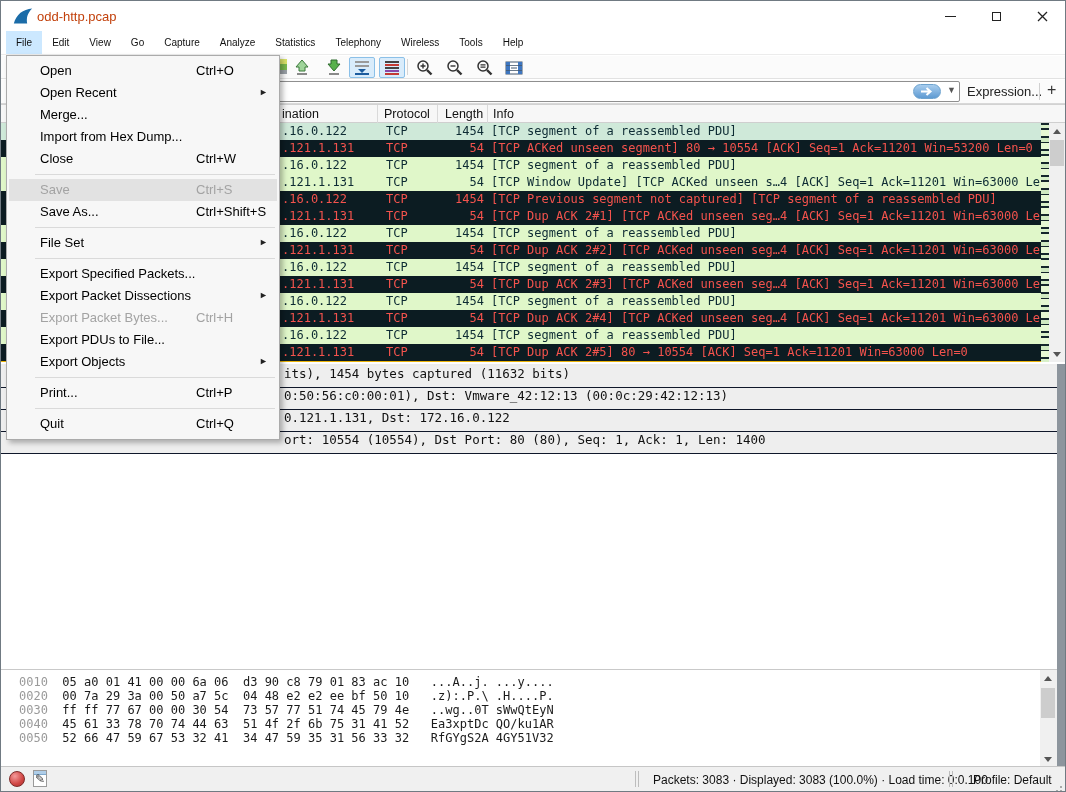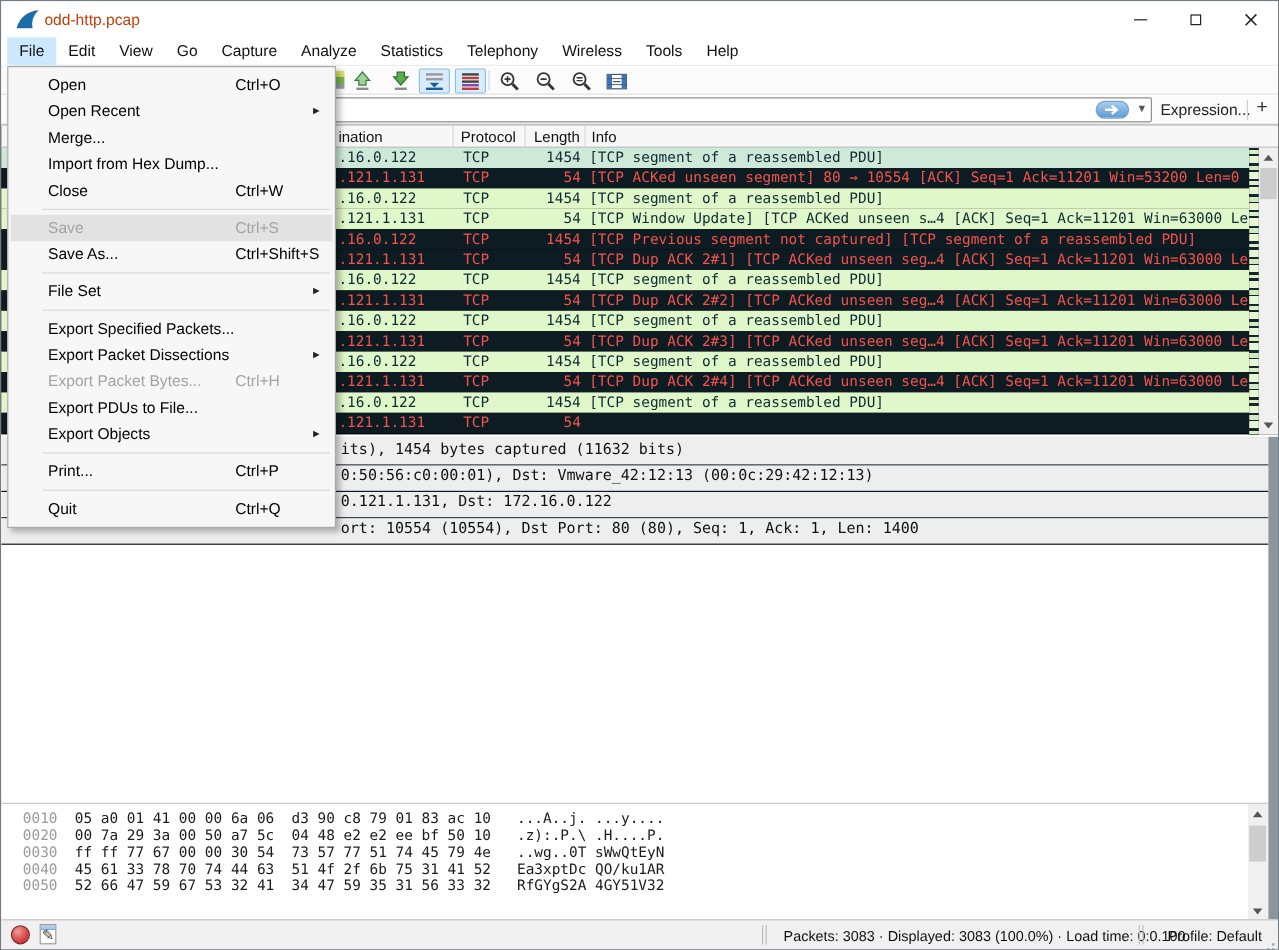--- a/index.html
+++ b/index.html
@@ -11,21 +11,21 @@
   .titlebar{position:absolute;top:0;left:0;right:0;height:30px;background:#fff;}
   .fin{position:absolute;left:12px;top:6px;}
   .title{position:absolute;left:36px;top:8px;font-size:13px;color:#c2410c;}
   .wbtns{position:absolute;right:0;top:0;height:30px;display:flex;}
   .wbtn{width:46px;height:30px;display:flex;align-items:center;justify-content:center;}
   .g-min{width:11px;height:1px;background:#222;display:block;}
   .g-max{width:9px;height:9px;border:1px solid #222;display:block;}
 
   
   .menubar{position:absolute;top:30px;left:0;right:0;height:24px;background:#fff;
-           border-bottom:1px solid #ececec;display:flex;align-items:stretch;padding-left:5px;font-size:13px;}
+           border-bottom:1px solid #ececec;display:flex;align-items:stretch;padding-left:5px;font-size:10px;}
   .menu-item{padding:0 10px;display:flex;align-items:center;color:#111;}
   .menu-item.active{background:#cce8ff;}
 
   
   .toolbar{position:absolute;top:55px;left:0;right:0;height:23px;background:#fbfbfb;border-bottom:1px solid #e2e2e2;}
   .tbtn{position:absolute;top:1px;width:26px;height:21px;display:flex;align-items:center;justify-content:center;border-radius:2px;}
   .tbtn.on{background:#d9ecfb;border:1px solid #8bc0e8;}
   .tsep{position:absolute;top:3px;width:1px;height:16px;background:#d6d6d6;}
   .sliver{position:absolute;left:277px;top:3px;width:9px;height:15px;
           background:linear-gradient(180deg,#d9e36a 0 35%,#79b94e 35% 75%,#9aa0a6 75% 100%);}
@@ -36,21 +36,21 @@
           border:1px solid #8f8f8f;border-radius:2px;}
   .apply{position:absolute;right:18px;top:2px;width:28px;height:15px;border-radius:8px;
          background:linear-gradient(#a8cdee,#5e9ad2);border:1px solid #6ea3cf;
          display:flex;align-items:center;justify-content:center;}
   .fcaret{position:absolute;right:3px;top:3px;font-size:9px;color:#555;}
   .expr{position:absolute;left:966px;top:4px;font-size:13px;color:#222;}
   .fsep{position:absolute;left:1038px;top:3px;width:1px;height:17px;background:#d0d0d0;}
   .addbtn{position:absolute;left:1046px;top:1px;font-size:16px;color:#333;}
 
   
-  .plist{position:absolute;top:103px;left:0;right:0;height:258px;background:#000000;}
+  .plist{position:absolute;top:103px;left:0;right:0;height:258px;background:#eab308;}
   .phead{position:absolute;top:0;left:0;right:0;height:19px;background:#f7f7f7;
          border-top:1px solid #d2d2d2;border-bottom:1px solid #cfcfcf;font-size:12.5px;color:#111;}
   .hc{position:absolute;top:2px;}
   .hdiv{position:absolute;top:0;width:1px;height:18px;background:#dadada;}
   #prows{position:absolute;left:0;right:24px;top:19px;}
   .prow{position:relative;height:17px;font:12px "DejaVu Sans Mono",monospace;white-space:pre;}
   .prow span{position:absolute;top:1px;}
   .c0{left:281px}.c1{left:385px}.c2{left:437px;width:46px;text-align:right}.c3{left:490px}
   .prow.green{background:#e0f7c9;color:#0d2b33;}
   .prow.mint{background:#cfe9d9;color:#0d2b33;}
@@ -241,21 +241,21 @@
         <div class="prow green"><span class="c0">.121.1.131</span><span class="c1">TCP</span><span class="c2">54</span><span class="c3">[TCP Window Update] [TCP ACKed unseen s…4 [ACK] Seq=1 Ack=11201 Win=63000 Len=0</span></div>
         <div class="prow bad"><span class="c0">.16.0.122</span><span class="c1">TCP</span><span class="c2">1454</span><span class="c3">[TCP Previous segment not captured] [TCP segment of a reassembled PDU]</span></div>
         <div class="prow bad"><span class="c0">.121.1.131</span><span class="c1">TCP</span><span class="c2">54</span><span class="c3">[TCP Dup ACK 2#1] [TCP ACKed unseen seg…4 [ACK] Seq=1 Ack=11201 Win=63000 Len=0</span></div>
         <div class="prow green"><span class="c0">.16.0.122</span><span class="c1">TCP</span><span class="c2">1454</span><span class="c3">[TCP segment of a reassembled PDU]</span></div>
         <div class="prow bad"><span class="c0">.121.1.131</span><span class="c1">TCP</span><span class="c2">54</span><span class="c3">[TCP Dup ACK 2#2] [TCP ACKed unseen seg…4 [ACK] Seq=1 Ack=11201 Win=63000 Len=0</span></div>
         <div class="prow green"><span class="c0">.16.0.122</span><span class="c1">TCP</span><span class="c2">1454</span><span class="c3">[TCP segment of a reassembled PDU]</span></div>
         <div class="prow bad"><span class="c0">.121.1.131</span><span class="c1">TCP</span><span class="c2">54</span><span class="c3">[TCP Dup ACK 2#3] [TCP ACKed unseen seg…4 [ACK] Seq=1 Ack=11201 Win=63000 Len=0</span></div>
         <div class="prow green"><span class="c0">.16.0.122</span><span class="c1">TCP</span><span class="c2">1454</span><span class="c3">[TCP segment of a reassembled PDU]</span></div>
         <div class="prow bad"><span class="c0">.121.1.131</span><span class="c1">TCP</span><span class="c2">54</span><span class="c3">[TCP Dup ACK 2#4] [TCP ACKed unseen seg…4 [ACK] Seq=1 Ack=11201 Win=63000 Len=0</span></div>
         <div class="prow green"><span class="c0">.16.0.122</span><span class="c1">TCP</span><span class="c2">1454</span><span class="c3">[TCP segment of a reassembled PDU]</span></div>
-        <div class="prow bad"><span class="c0">.121.1.131</span><span class="c1">TCP</span><span class="c2">54</span></div>
+        <div class="prow bad"><span class="c0">.121.1.131</span><span class="c1">TCP</span><span class="c2">54</span><span class="c3">[TCP Dup ACK 2#5] 80 → 10554 [ACK] Seq=1 Ack=11201 Win=63000 Len=0</span></div>
       </div>
     <div class="minimap"></div>
     <div class="vscroll">
       <div class="sarrow" style="top:0">
           <div class="tri-up"></div>
         </div>
       <div class="thumb" style="top:17px;height:26px"></div>
       <div class="sarrow" style="bottom:0">
           <div class="tri-down"></div>
         </div>

